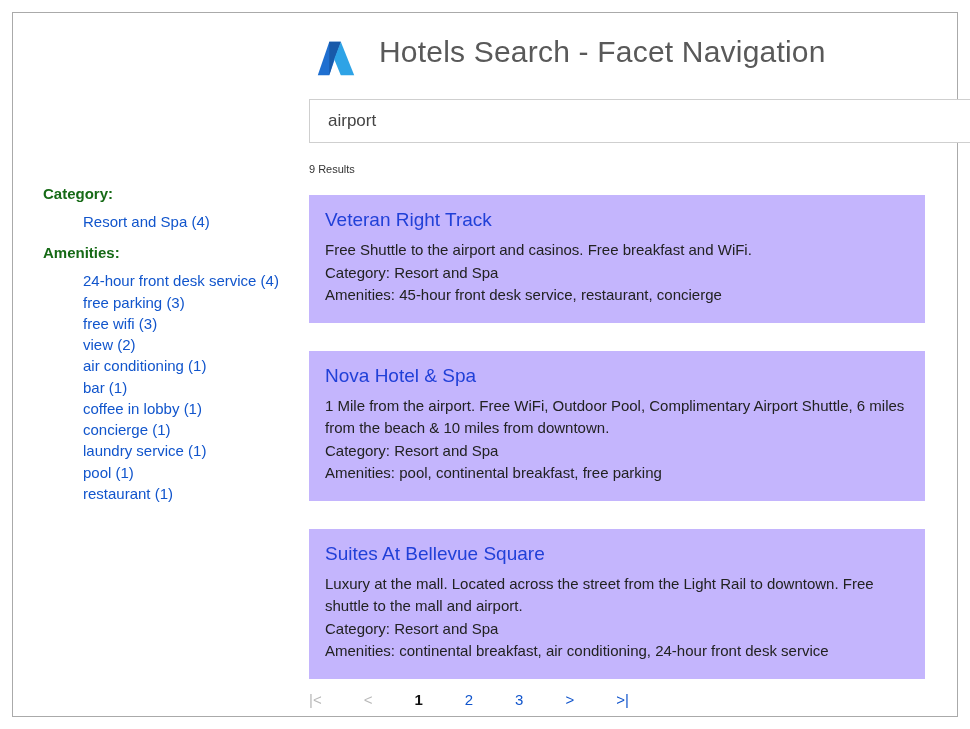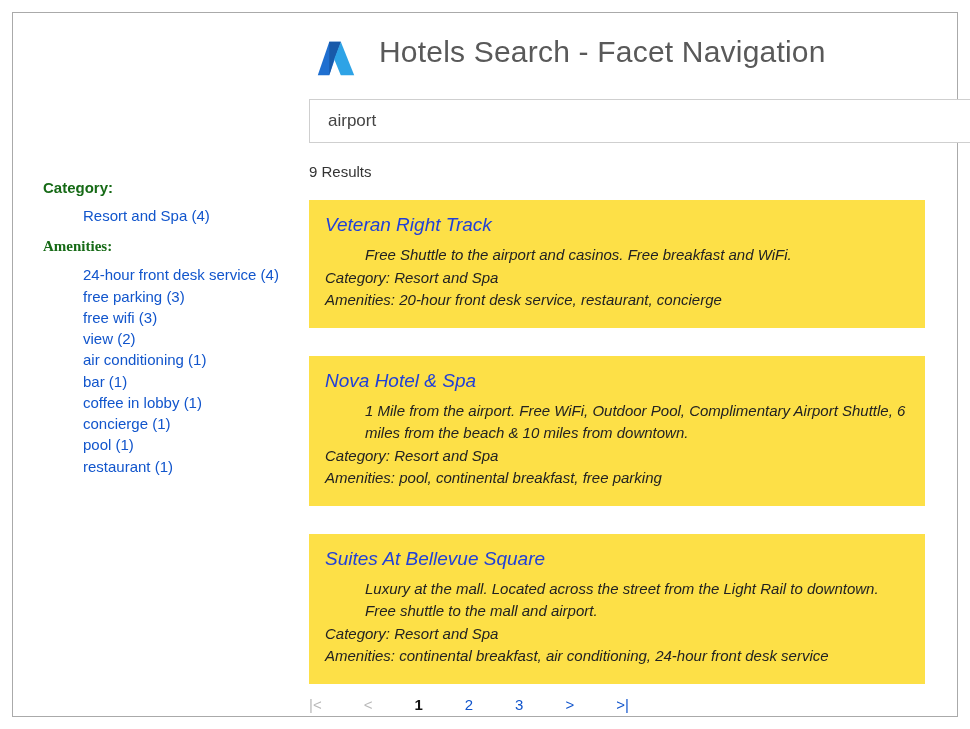--- a/index.html
+++ b/index.html
@@ -6,32 +6,32 @@
   body { font-family: "Segoe UI", Arial, sans-serif; background: #fff; padding: 12px; }
   .page { width: 946px; height: 705px; border: 1px solid #aaa; background: #fff; position: relative; }
   .header { display: flex; align-items: flex-start; padding: 22px 0 10px 300px; gap: 20px; }
   .logo { width: 46px; height: 48px; }
   .page-title { font-size: 30px; font-weight: 300; color: #595959; letter-spacing: 0.2px; }
 
   .search-row { margin: 6px 0 0 296px; width: 732px; position: relative; }
   .search-box { width: 100%; height: 44px; border: 1px solid #cfcfcf; padding: 0 56px 0 18px; font-size: 17px; color: #444; outline: none; }
   .search-btn { position: absolute; right: 0; top: 0; width: 48px; height: 44px; border: none; background: transparent; cursor: pointer; display:flex; align-items:center; justify-content:center; }
 
-  .result-count { margin: 20px 0 0 296px; font-size: 15px; color: #333; }
+  .result-count { margin: 20px 0 0 296px; font-size: 11px; color: #333; }
 
-  .sidebar { position: absolute; left: 30px; top: 166px; width: 240px; }
+  .sidebar { position: absolute; left: 30px; top: 172px; width: 240px; }
   .facet-heading { color: #166a16; font-weight: 700; font-size: 15px; margin: 0 0 10px 0; }
-  .facet-heading.amenities { margin-top: 10px; font-family: Liberation Serif, serif; }
+  .facet-heading.amenities { margin-top: 10px; }
   .facet-list { list-style: none; padding-left: 40px; margin-bottom: 12px; }
   .facet-list li { color: #1155cc; font-size: 15px; line-height: 1.35; cursor: pointer; margin-bottom: 1px; }
 
   .results { margin: 20px 0 0 296px; width: 616px; }
-  .card { background: #fde047; padding: 14px 16px 16px 16px; margin-bottom: 28px; font-style: italic; }
+  .card { background: #c4b5fd; padding: 14px 16px 16px 16px; margin-bottom: 28px; }
   .card-title { color: #2140d8; font-size: 19px; font-weight: 400; margin-bottom: 8px; cursor: pointer; }
-  .card-text { font-size: 15px; color: #222; line-height: 1.5; margin-left: 40px; }
+  .card-text { font-size: 15px; color: #222; line-height: 1.5; }
   .card-line { font-size: 15px; color: #222; line-height: 1.5; }
 
   .pager { margin: 6px 0 0 296px; display: flex; gap: 42px; font-size: 15px; }
   .pager span { color: #1155cc; cursor: pointer; }
   .pager span.muted { color: #b8b8b8; cursor: default; }
   .pager span.current { color: #111; font-weight: 700; cursor: default; }
 </style>
 </head>
 <body>
 
@@ -70,31 +70,32 @@
     <div class="facet-heading amenities">Amenities:</div>
     <ul class="facet-list">
       <li>24-hour front desk service (4)</li>
       <li>free parking (3)</li>
       <li>free wifi (3)</li>
       <li>view (2)</li>
       <li>air conditioning (1)</li>
       <li>bar (1)</li>
       <li>coffee in lobby (1)</li>
       <li>concierge (1)</li>
+      <li>laundry service (1)</li>
       <li>pool (1)</li>
       <li>restaurant (1)</li>
     </ul>
   </div>
 
   <div class="results">
     <div class="card">
       <div class="card-title">Veteran Right Track</div>
       <div class="card-text">Free Shuttle to the airport and casinos.  Free breakfast and WiFi.</div>
       <div class="card-line">Category: Resort and Spa</div>
-      <div class="card-line">Amenities: 20-hour front desk service, restaurant, concierge</div>
+      <div class="card-line">Amenities: 45-hour front desk service, restaurant, concierge</div>
     </div>
 
     <div class="card">
       <div class="card-title">Nova Hotel &amp; Spa</div>
       <div class="card-text">1 Mile from the airport.  Free WiFi, Outdoor Pool, Complimentary Airport Shuttle, 6 miles from the beach &amp; 10 miles from downtown.</div>
       <div class="card-line">Category: Resort and Spa</div>
       <div class="card-line">Amenities: pool, continental breakfast, free parking</div>
     </div>
 
     <div class="card" style="margin-bottom:12px;">

